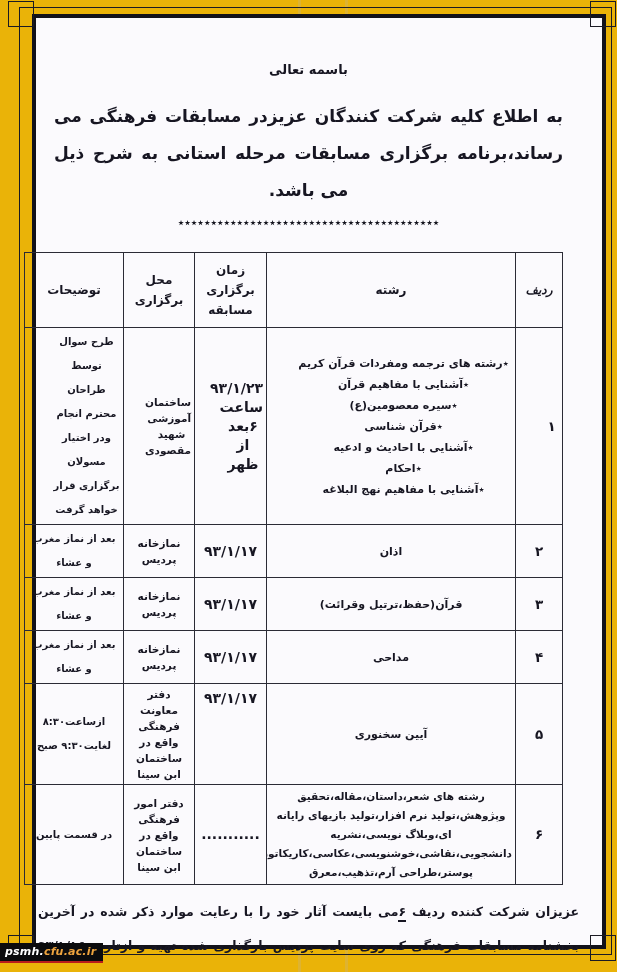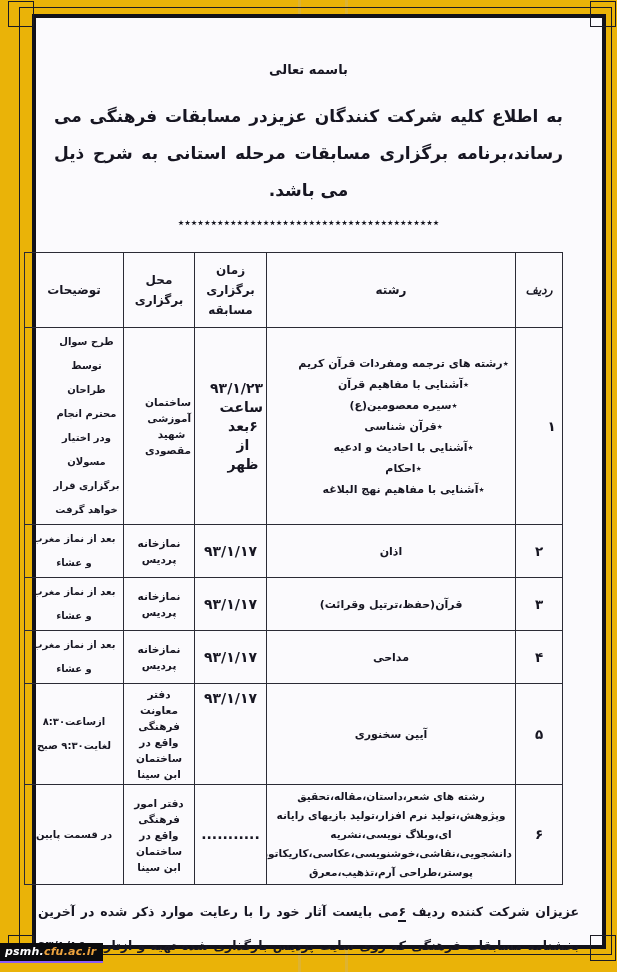--- a/index.html
+++ b/index.html
@@ -79,21 +79,21 @@
   }
   .uline{border-bottom:2px solid #171622;padding-bottom:1px;}
   .sig1{margin-top:9px;font-size:12px;}
   .sig2{margin-top:17px;font-size:12px;}
 
   .watermark{
     position:absolute;left:0;bottom:9px;height:15px;
     background:#0b0b0d;color:#fff;
     display:flex;align-items:center;
     padding:1px 7px 2px 5px;
-    border-bottom:2px solid #8b5cf6;
+    border-bottom:2px solid #b91c1c;
     font-style:italic;font-weight:bold;font-size:11px;
     letter-spacing:0.2px;z-index:5;
   }
   .watermark .domain{color:#eda33e;}
 </style>
 </head>
 <body>
 
 <div class="page">
   <div class="streak" style="left:298px"></div>

